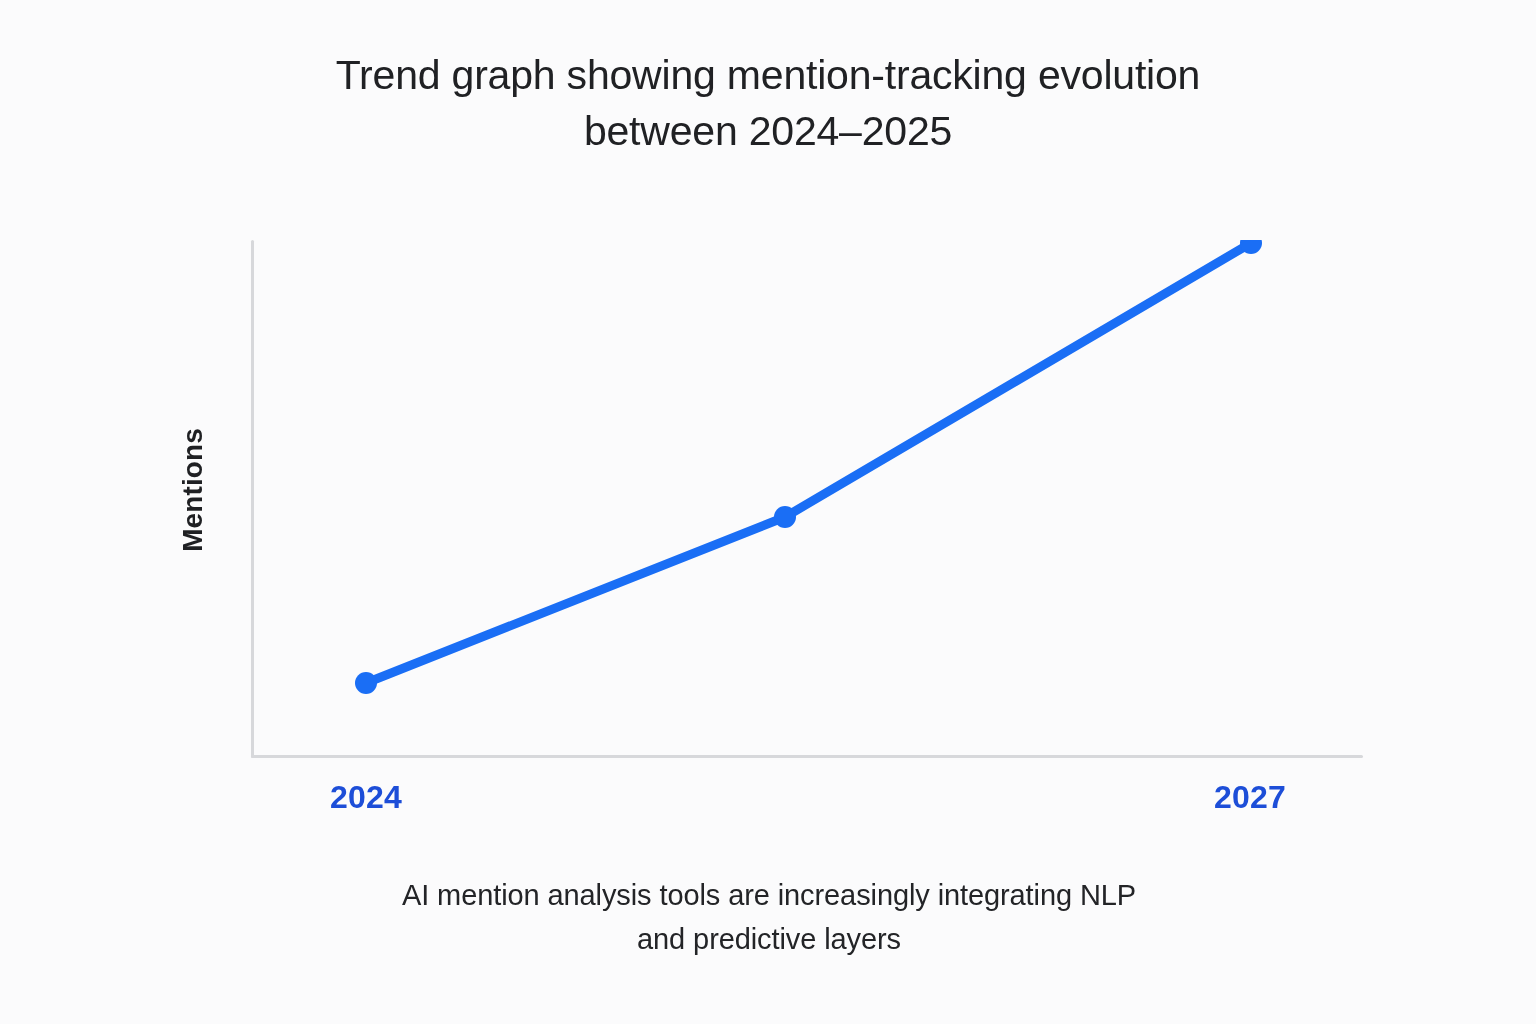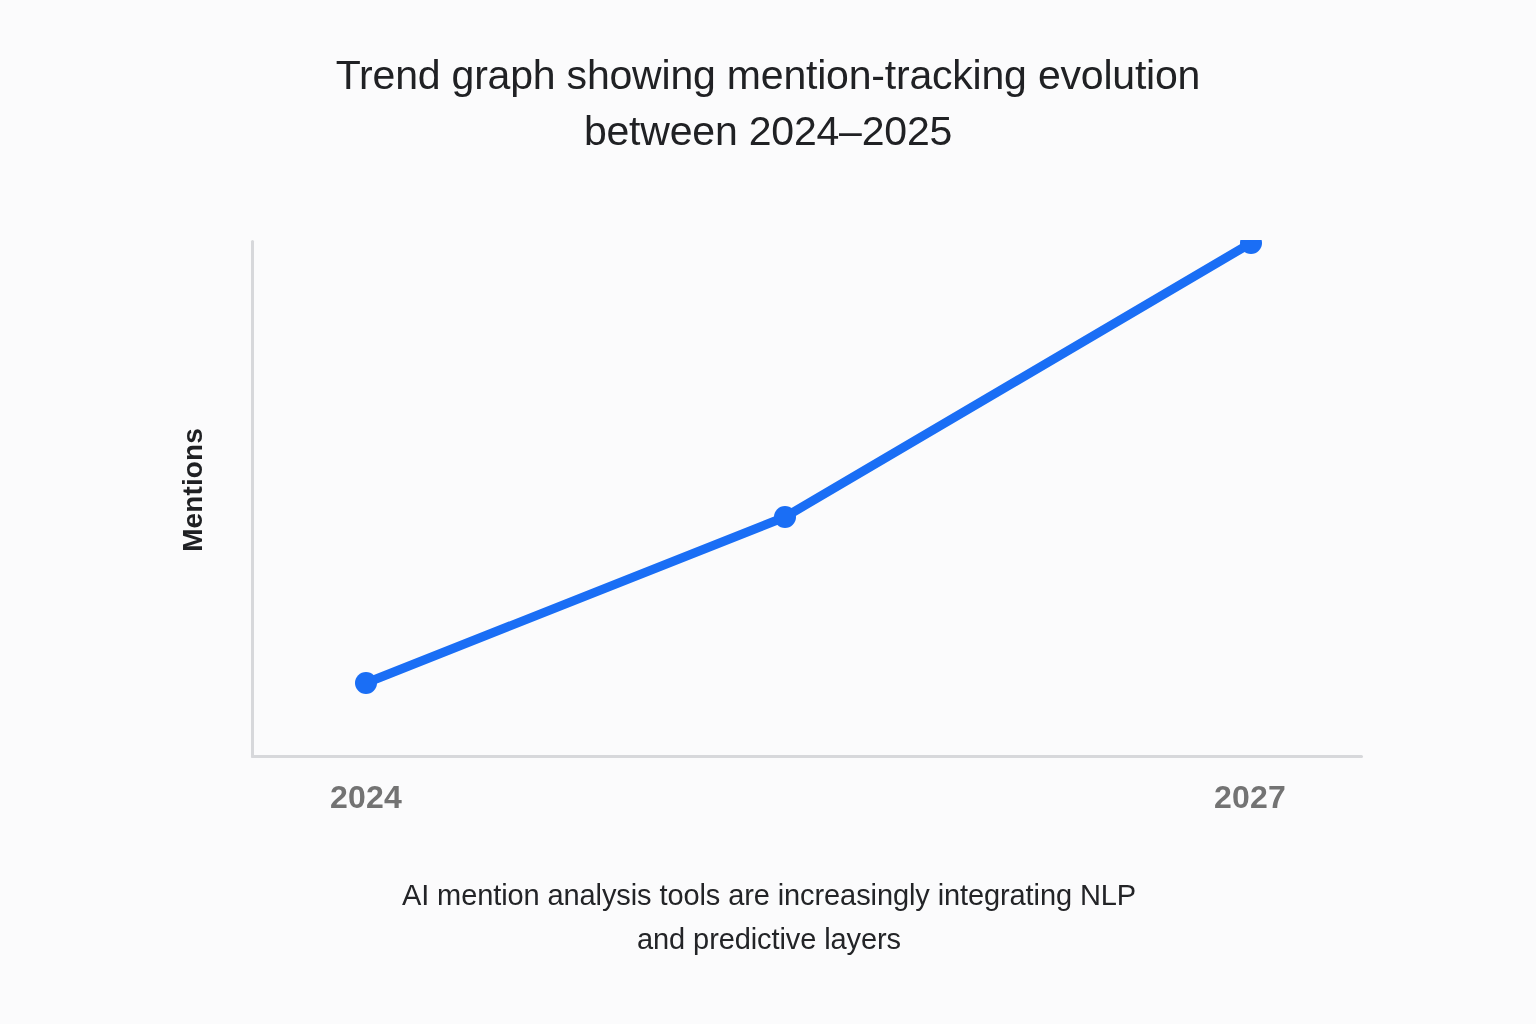--- a/index.html
+++ b/index.html
@@ -86,21 +86,21 @@
     letter-spacing: 0.1px;
   }
 
   
   .x-tick-label {
     position: absolute;
     top: 779px;
     transform: translateX(-50%);
     font-size: 32px;
     font-weight: 700;
-    color: #737373;
+    color: #1d4ed8;
     white-space: nowrap;
     letter-spacing: 0.2px;
   }
 
   
   #chart-caption {
     position: absolute;
     left: 1px;
     top: 873px;
     width: 1536px;

